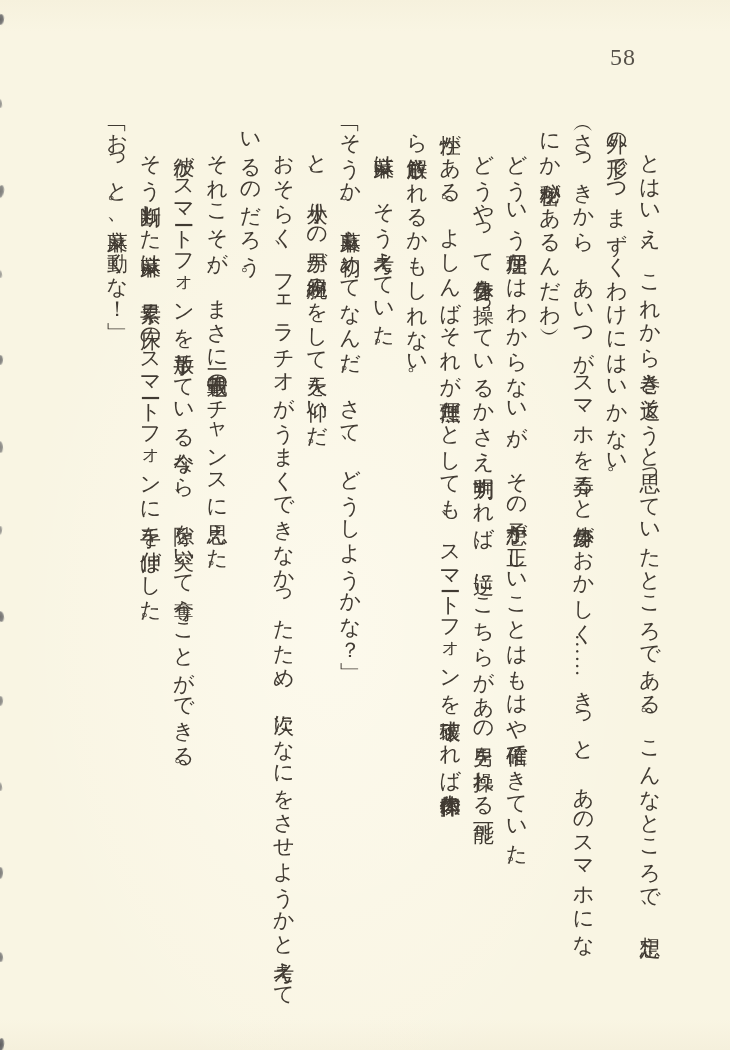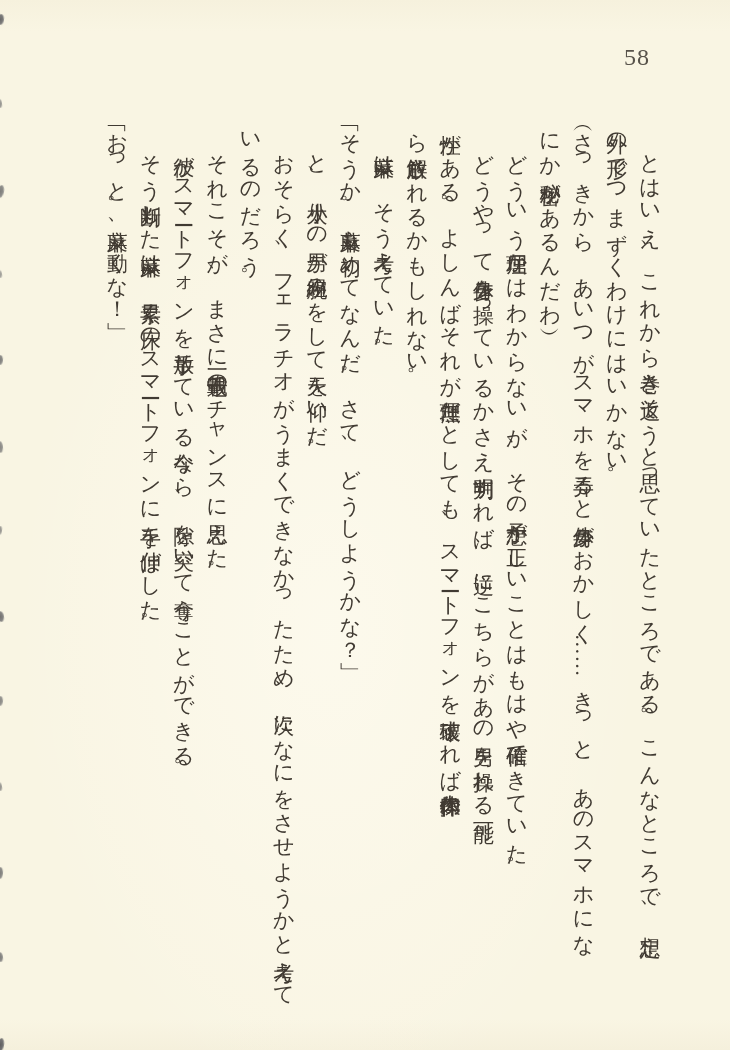--- a/index.html
+++ b/index.html
@@ -19,21 +19,21 @@
       radial-gradient(ellipse at 45% 60%, rgba(255,253,244,0.55) 0%, rgba(255,253,244,0) 55%),
       linear-gradient(180deg, #f6f1dd 0%, #f9f5e3 3%, #f9f5e3 97%, #f5f0dc 100%);
     background-color: #f8f4e1;
   }
 
   .page-number {
     position: absolute;
     top: 44px;
     left: 610px;
     width: 40px;
-    text-align: right;
+    text-align: left;
     font-size: 24px;
     letter-spacing: 1px;
     color: #57524a;
   }
 
   .text-block {
     position: absolute;
     top: 118px;
     right: 64px;
     height: 826px;

